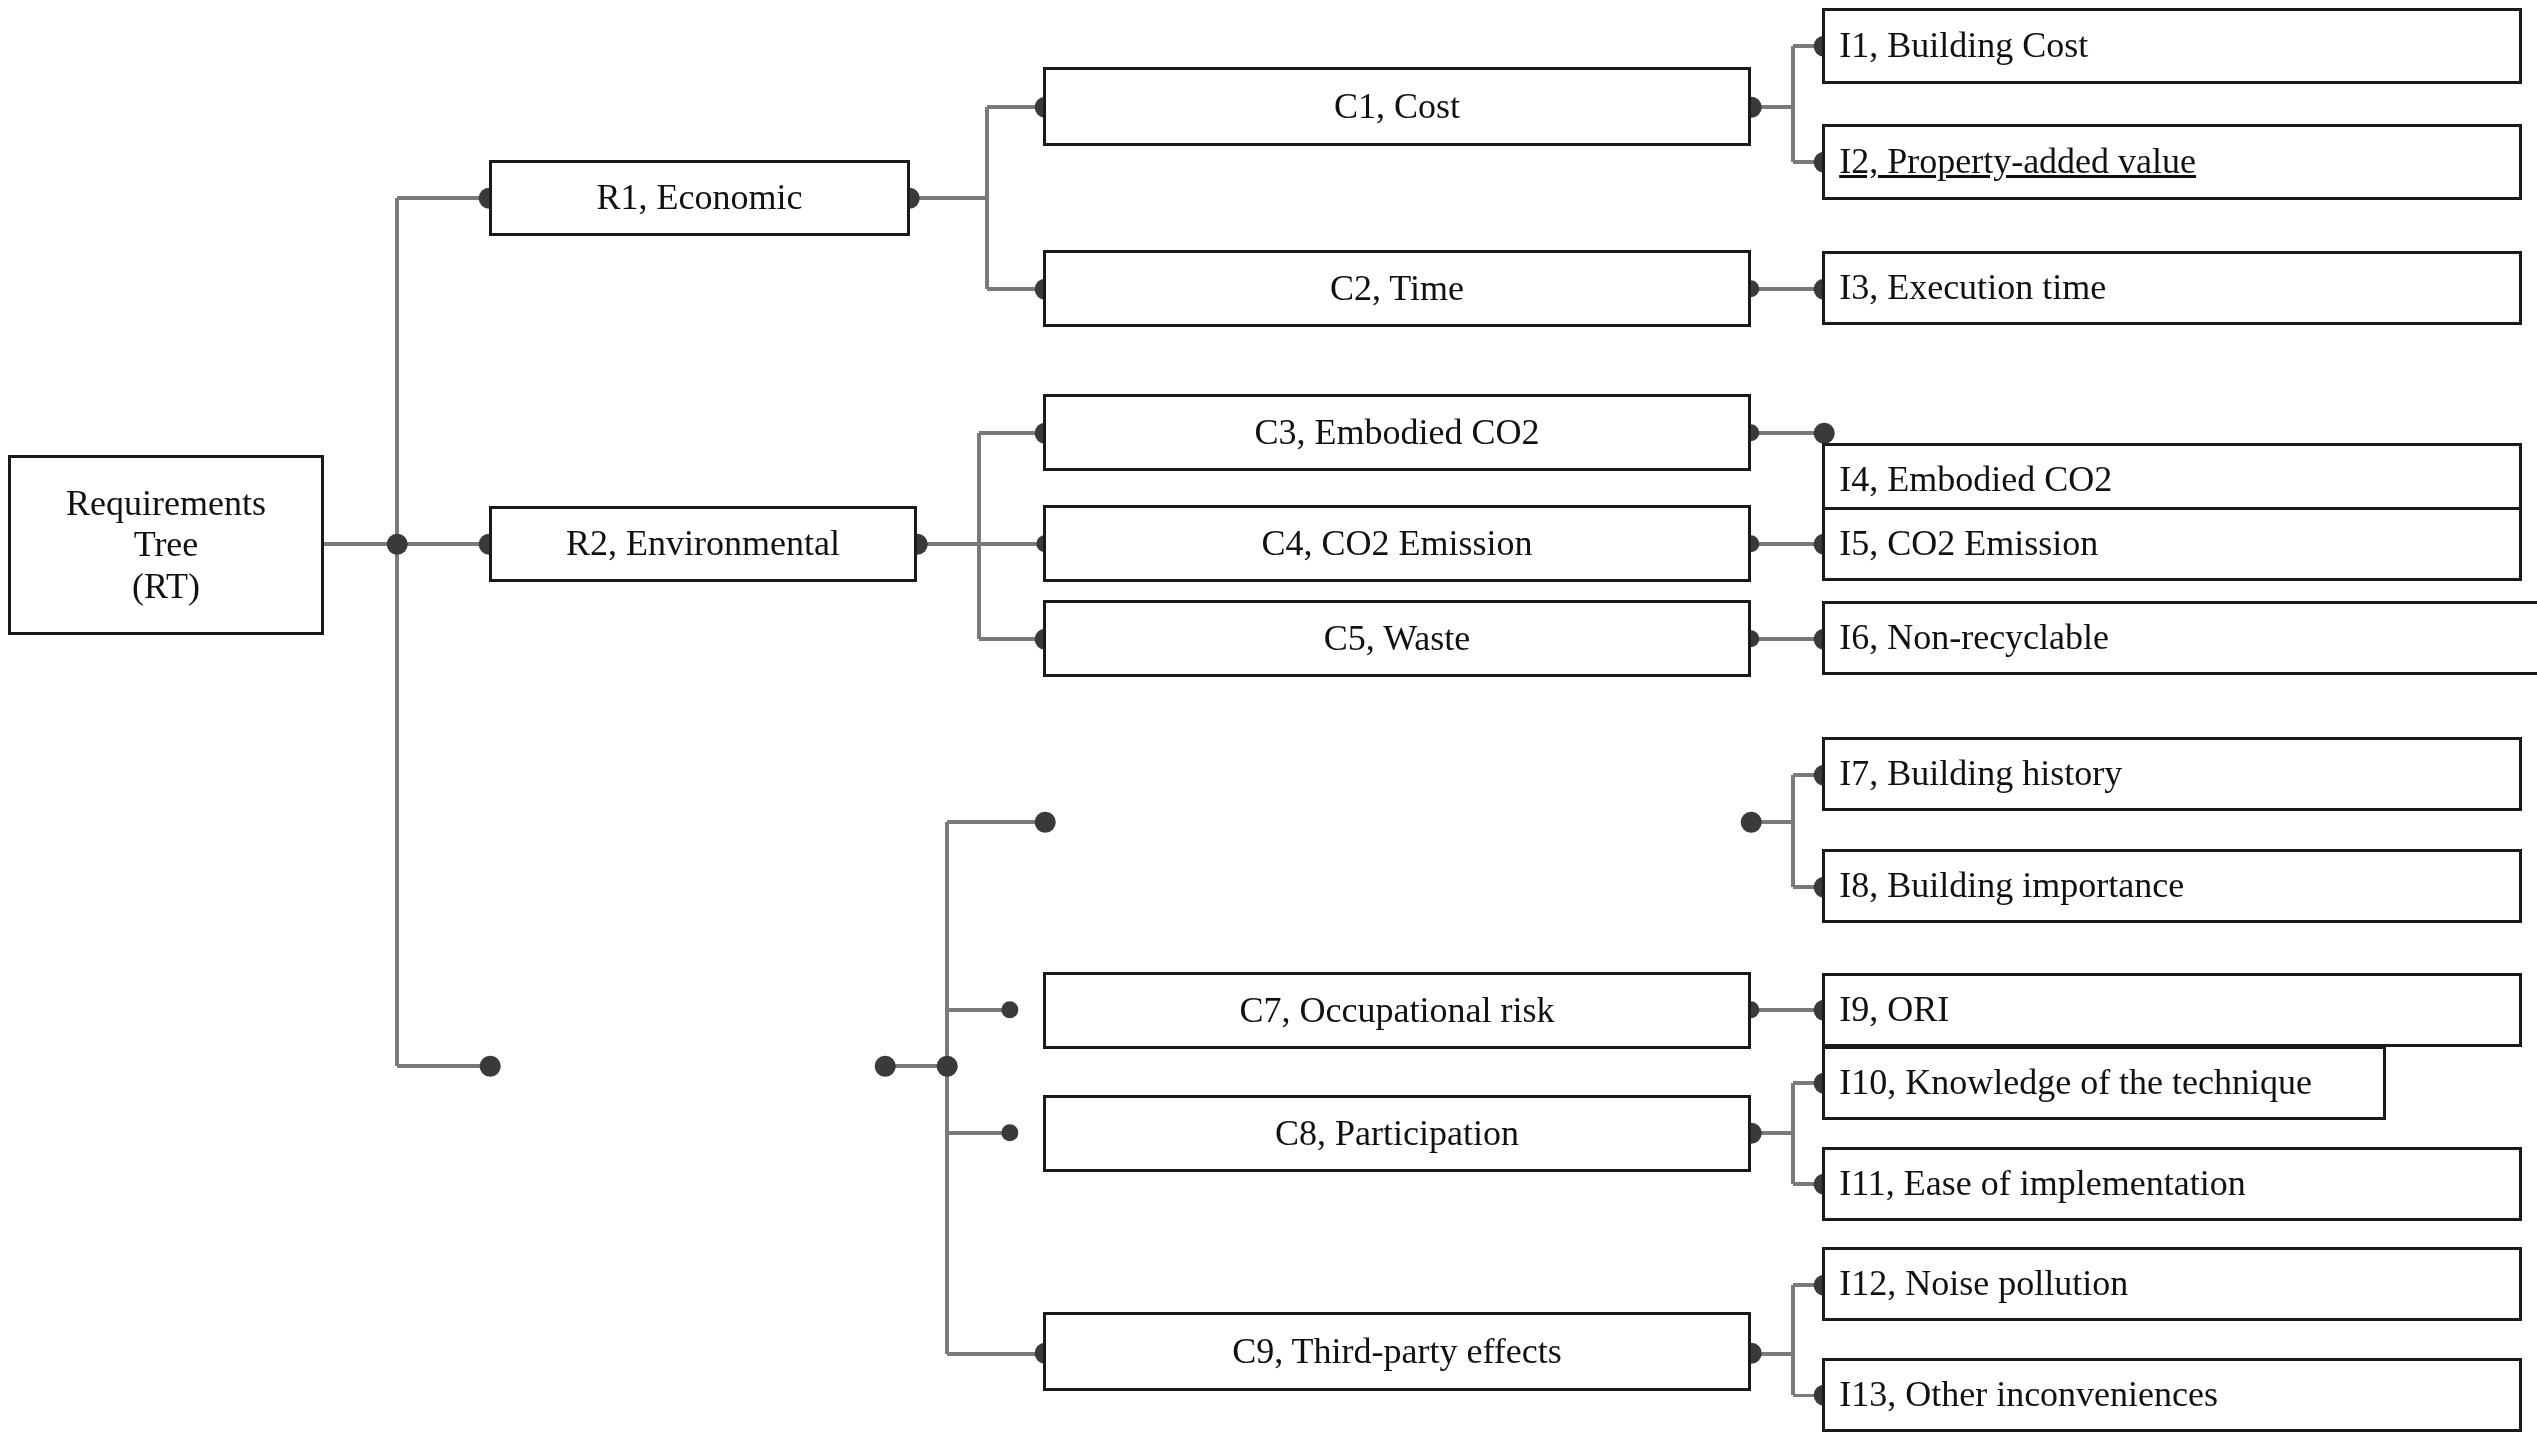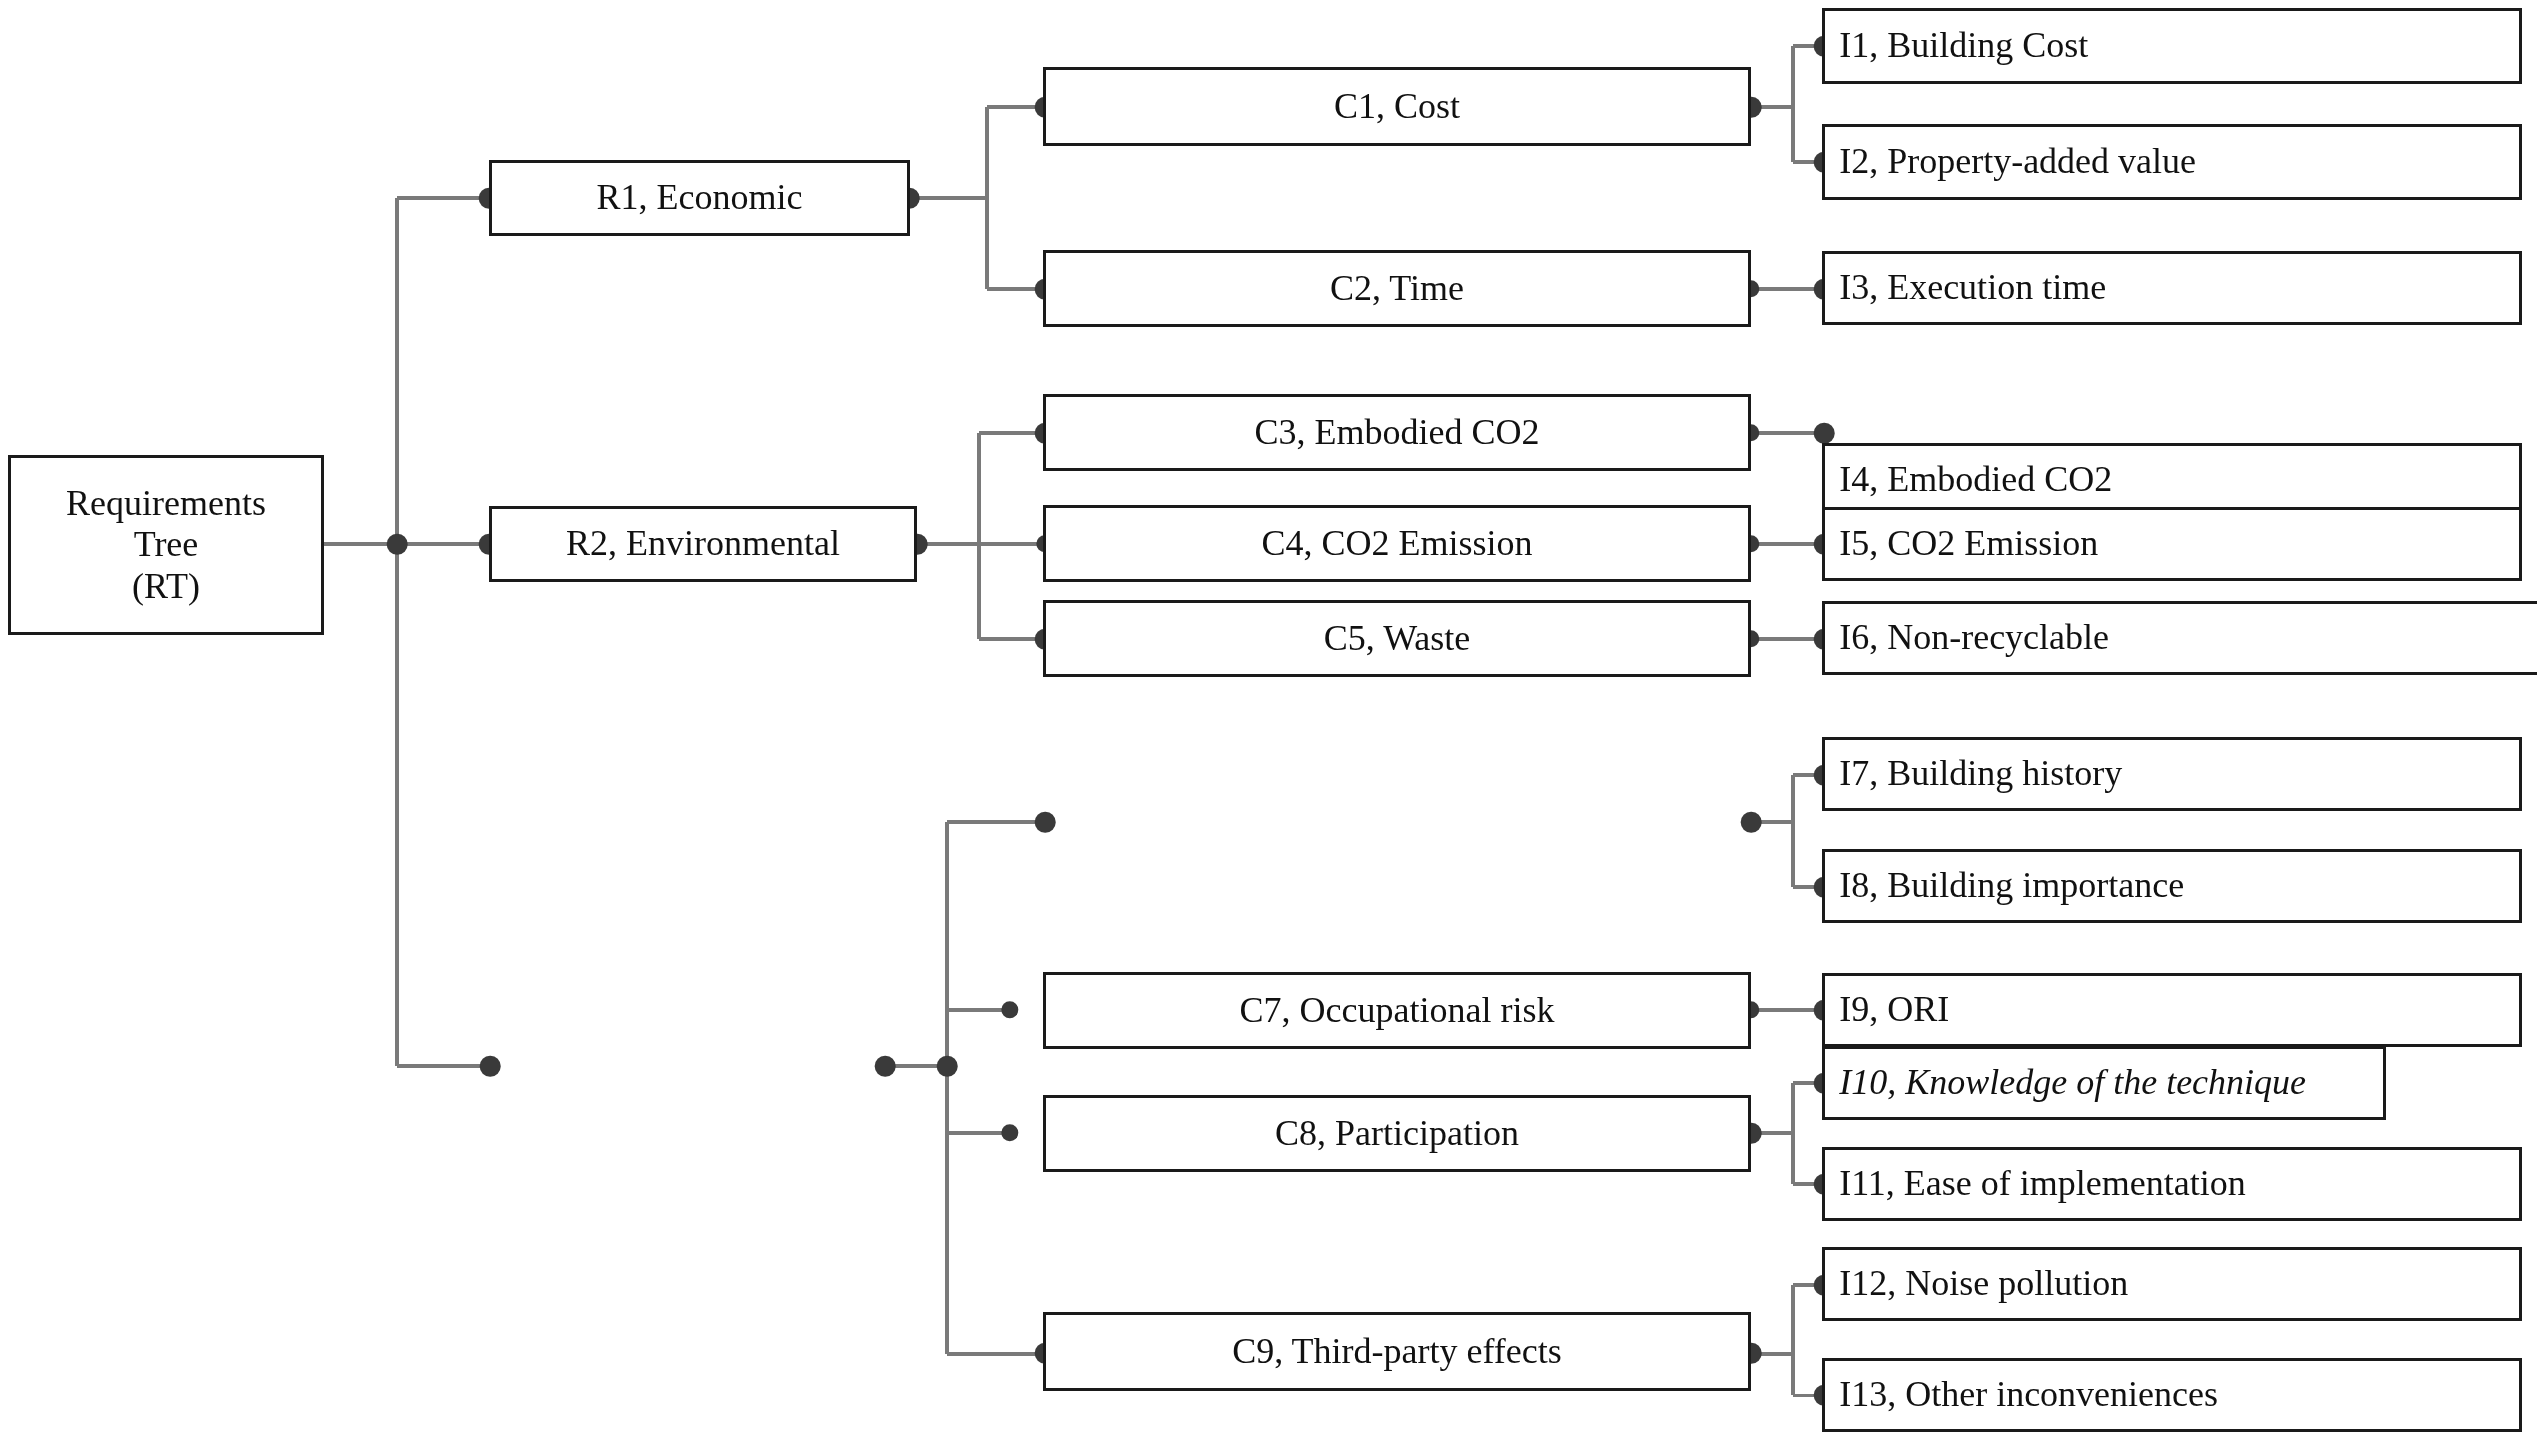--- a/index.html
+++ b/index.html
@@ -157,21 +157,21 @@
   <div class="node lvl-c" style="left:1043px; top:1095px; width:708px; height:77px;">
     <span>C8, Participation</span>
   </div>
   <div class="node lvl-c" style="left:1043px; top:1312px; width:708px; height:79px;">
     <span>C9, Third-party effects</span>
   </div>
 
   <div class="node lvl-i" style="left:1822px; top:8px; width:700px; height:76px;">
     <span>I1, Building Cost</span>
   </div>
-  <div class="node lvl-i" style="left:1822px; top:124px; width:700px; height:76px;">
+  <div class="node lvl-i" style="left:1822px; top:124px; width:700px; height:76px;text-decoration:underline;">
     <span>I2, Property-added value</span>
   </div>
   <div class="node lvl-i" style="left:1822px; top:251px; width:700px; height:74px;">
     <span>I3, Execution time</span>
   </div>
   <div class="node lvl-i" style="left:1822px; top:395px; width:700px; height:74px;margin-top:48px;">
     <span>I4, Embodied CO2</span>
   </div>
   <div class="node lvl-i" style="left:1822px; top:507px; width:700px; height:74px;">
     <span>I5, CO2 Emission</span>
@@ -181,21 +181,21 @@
   </div>
   <div class="node lvl-i" style="left:1822px; top:737px; width:700px; height:74px;">
     <span>I7, Building history</span>
   </div>
   <div class="node lvl-i" style="left:1822px; top:849px; width:700px; height:74px;">
     <span>I8, Building importance</span>
   </div>
   <div class="node lvl-i" style="left:1822px; top:973px; width:700px; height:74px;">
     <span>I9, ORI</span>
   </div>
-  <div class="node lvl-i" style="left:1822px; top:1046px; width:564px; height:74px;font-style:italic;">
+  <div class="node lvl-i" style="left:1822px; top:1046px; width:564px; height:74px;">
     <span>I10, Knowledge of the technique</span>
   </div>
   <div class="node lvl-i" style="left:1822px; top:1147px; width:700px; height:74px;">
     <span>I11, Ease of implementation</span>
   </div>
   <div class="node lvl-i" style="left:1822px; top:1247px; width:700px; height:74px;">
     <span>I12, Noise pollution</span>
   </div>
   <div class="node lvl-i" style="left:1822px; top:1358px; width:700px; height:74px;">
     <span>I13, Other inconveniences</span>

